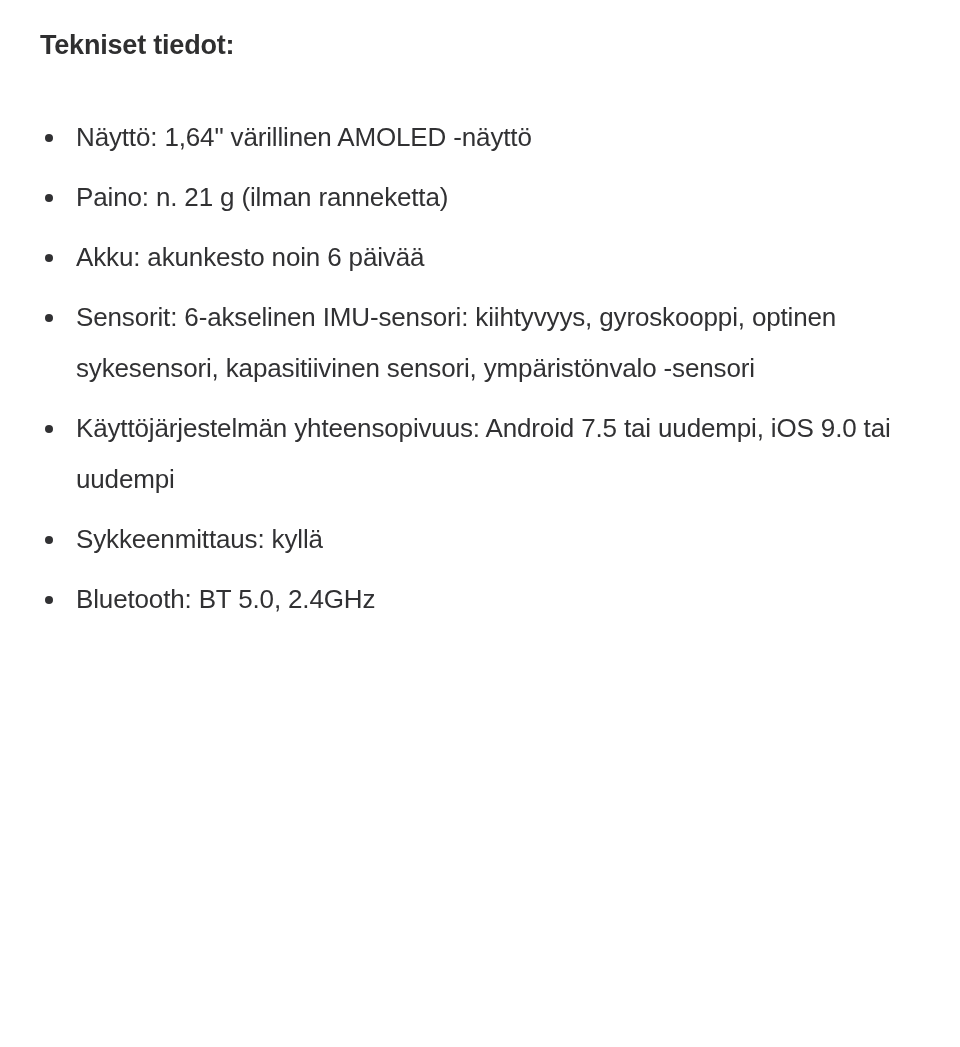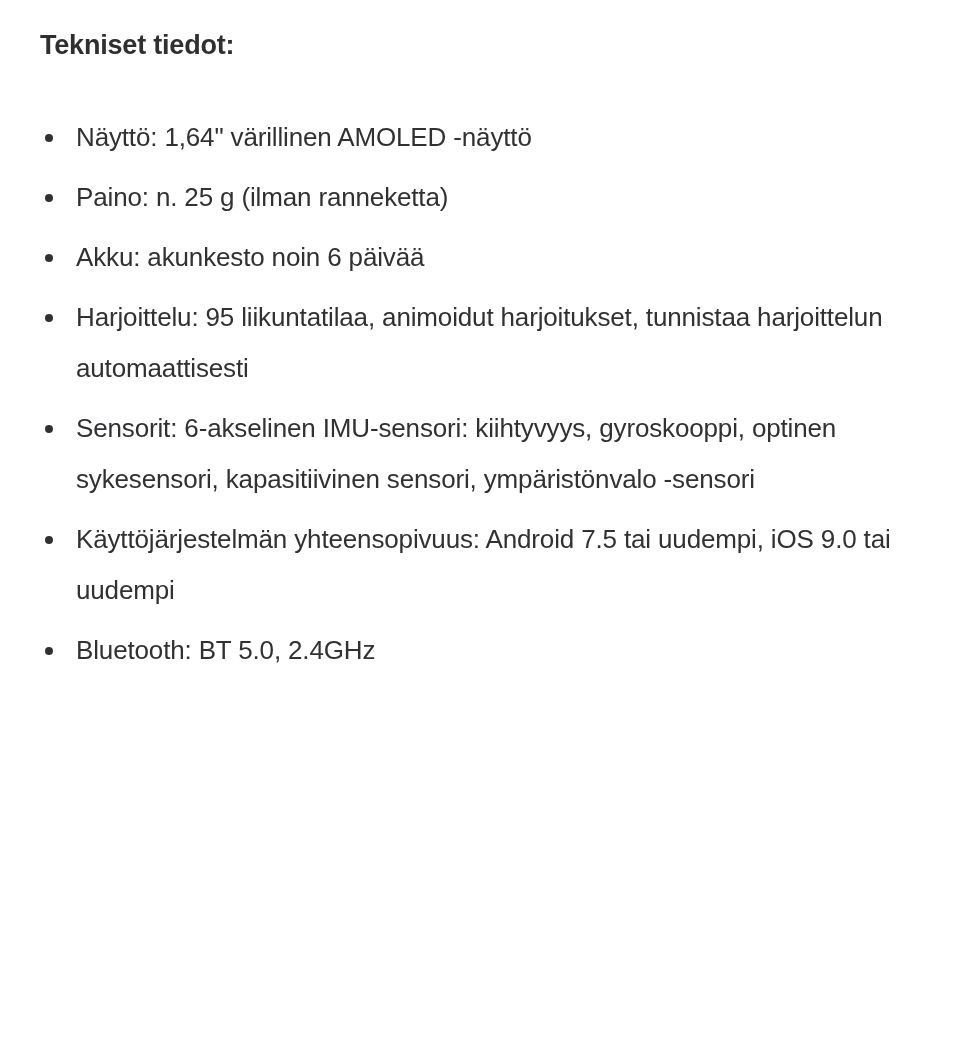--- a/index.html
+++ b/index.html
@@ -80,44 +80,44 @@
 
   <ul class="spec-list">
 
     <li class="spec-list-item">
       <span class="spec-bullet"></span>
       <span class="spec-text">Näyttö: 1,64" värillinen AMOLED -näyttö</span>
     </li>
 
     <li class="spec-list-item">
       <span class="spec-bullet"></span>
-      <span class="spec-text">Paino: n. 25 g (ilman ranneketta)</span>
+      <span class="spec-text">Paino: n. 21 g (ilman ranneketta)</span>
     </li>
 
     <li class="spec-list-item">
       <span class="spec-bullet"></span>
       <span class="spec-text">Akku: akunkesto noin 6 päivää</span>
     </li>
 
-    <li class="spec-list-item">
-      <span class="spec-bullet"></span>
-      <span class="spec-text">Harjoittelu: 95 liikuntatilaa, animoidut harjoitukset, tunnistaa harjoittelun automaattisesti</span>
-    </li>
 
 
     <li class="spec-list-item">
       <span class="spec-bullet"></span>
       <span class="spec-text">Sensorit: 6-akselinen IMU-sensori: kiihtyvyys, gyroskooppi, optinen sykesensori, kapasitiivinen sensori, ympäristönvalo -sensori</span>
     </li>
 
     <li class="spec-list-item">
       <span class="spec-bullet"></span>
       <span class="spec-text">Käyttöjärjestelmän yhteensopivuus: Android 7.5 tai uudempi, iOS 9.0 tai uudempi</span>
     </li>
 
+    <li class="spec-list-item">
+      <span class="spec-bullet"></span>
+      <span class="spec-text">Sykkeenmittaus: kyllä</span>
+    </li>
 
 
     <li class="spec-list-item">
       <span class="spec-bullet"></span>
       <span class="spec-text">Bluetooth: BT 5.0, 2.4GHz</span>
     </li>
 
   </ul>
 </div>
 

